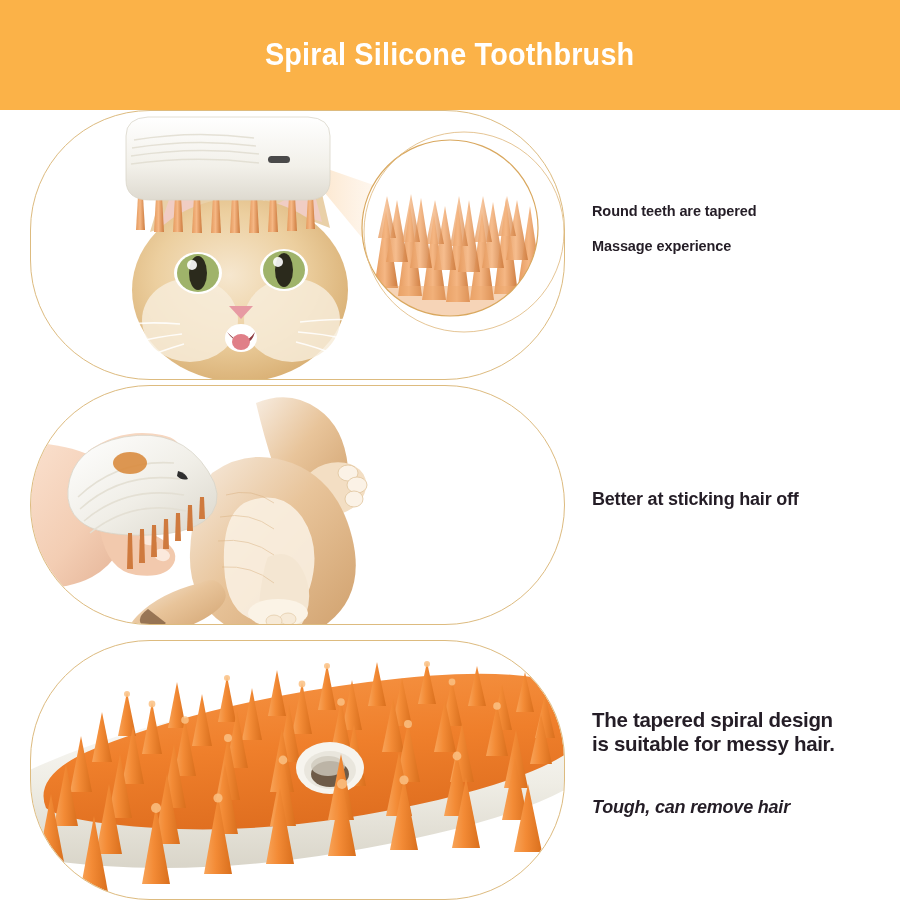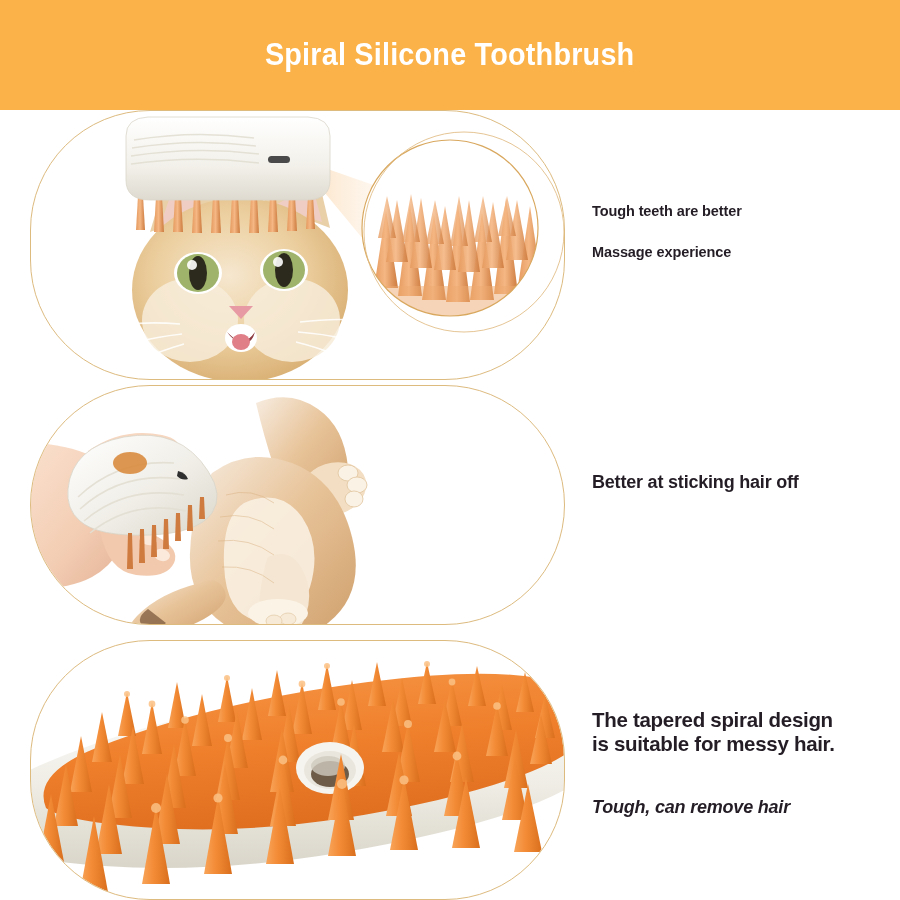--- a/index.html
+++ b/index.html
@@ -78,22 +78,22 @@
   .copy-line {
     color: #241d26;
     font-family: "Liberation Sans Narrow", "Liberation Sans", sans-serif;
     font-weight: bold;
     line-height: 1.28;
     white-space: nowrap;
   }
   .copy-sm { font-size: 14.5px; letter-spacing: -0.1px; }
   .copy-md { font-size: 18px; letter-spacing: -0.2px; }
   .copy-lg { font-size: 20.5px; letter-spacing: -0.3px; line-height: 1.18; }
-  .gap-sm { margin-top: 22px; }
-  .gap-md { margin-top: 8px; }
+  .gap-sm { margin-top: 16px; }
+  .gap-md { margin-top: 25px; }
   .gap-lg { margin-top: 40px; font-style: italic; }
 
   #copy-1 { top: 92px; }
   #copy-2 { top: 78px; }
   #copy-3 { top: 68px; }
 </style>
 </head>
 <body>
 
 <div class="header-band">
@@ -232,21 +232,21 @@
           </g>
           <circle cx="420" cy="118" r="88" fill="none" stroke="#d9a85f" stroke-width="1.2"></circle>
           <circle cx="434" cy="122" r="100" fill="none" stroke="#e0bb83" stroke-width="1" opacity="0.85"></circle>
         </g>
       </g>
     </svg>
     <div class="card-outline"></div>
   </div>
 
   <div class="panel-copy" id="copy-1">
-    <div class="copy-line copy-sm">Tough teeth are better</div>
+    <div class="copy-line copy-sm">Round teeth are tapered</div>
     <div class="copy-line copy-sm gap-sm">Massage experience</div>
   </div>
 </section>
 
 <section class="panel" id="panel-2">
 
   <div class="panel-media">
     <svg class="panel-svg" viewBox="0 0 535 240" preserveAspectRatio="none">
       <defs>
         <linearGradient id="skinG2" x1="0" y1="0" x2="1" y2="1">

